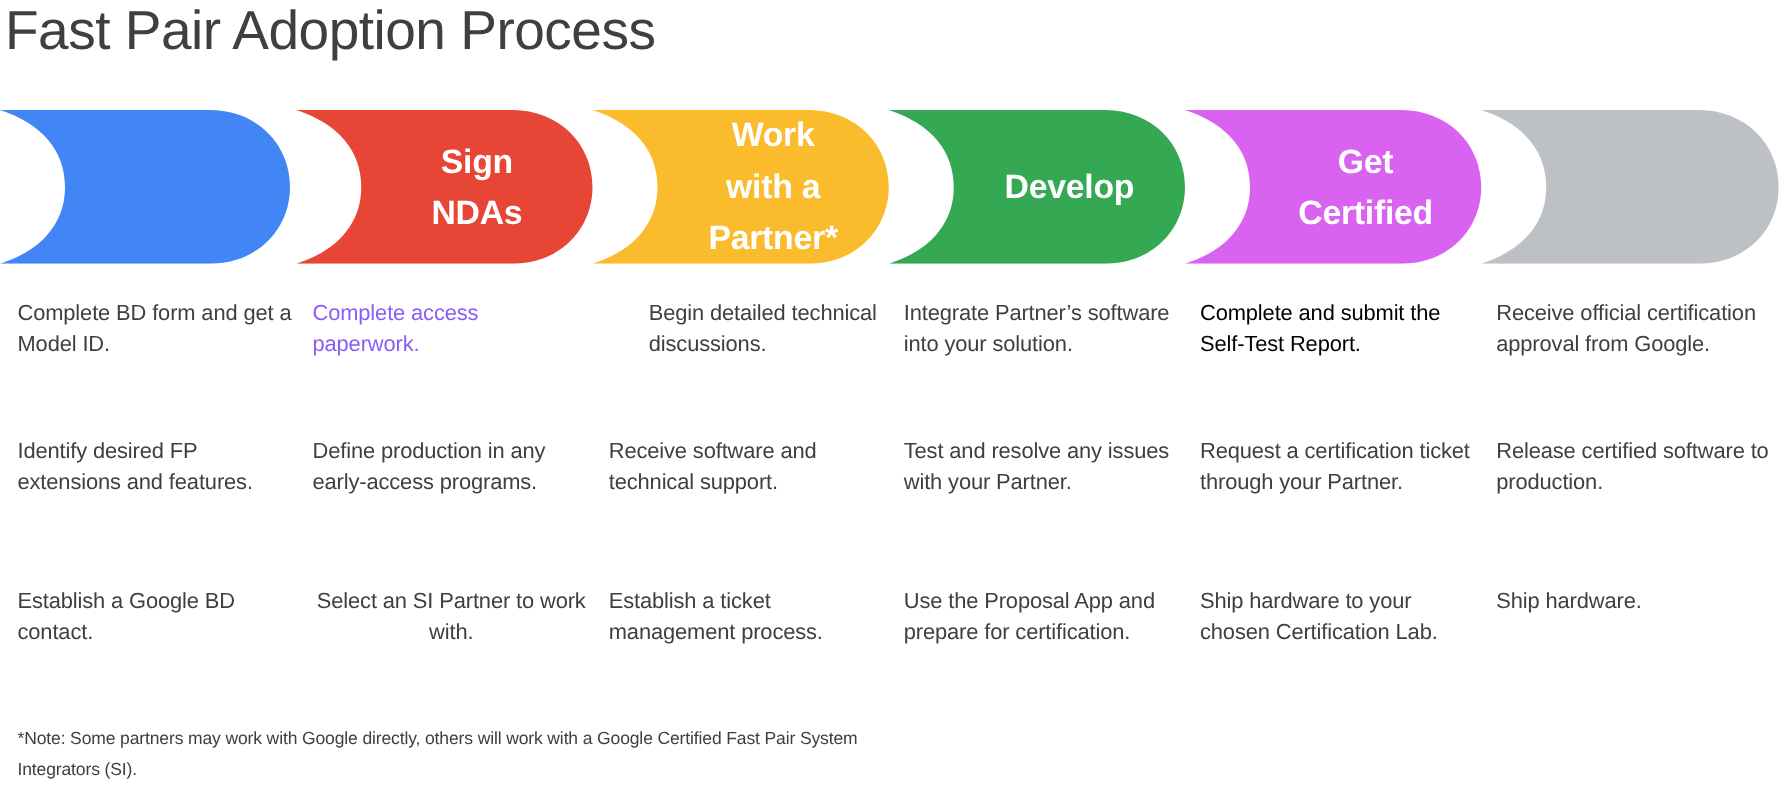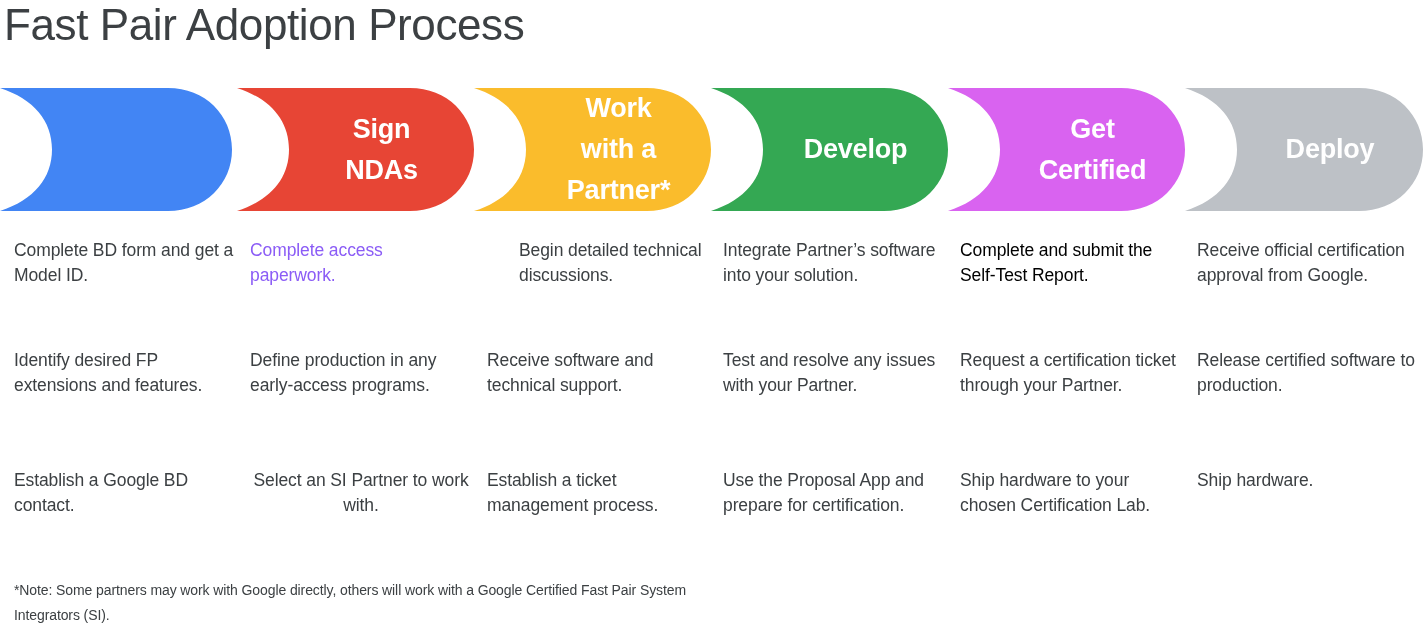--- a/index.html
+++ b/index.html
@@ -126,21 +126,20 @@
 
   <div class="banner-labels">
     <div class="banner-label" id="stage-label-1" style="left: 289px; width: 185px; color: rgb(255, 255, 255);">Sign
 NDAs</div>
     <div class="banner-label" id="stage-label-2" style="left: 526px; width: 185px; color: rgb(255, 255, 255);">Work
 with a
 Partner*</div>
     <div class="banner-label" id="stage-label-3" style="left: 763px; width: 185px; color: rgb(255, 255, 255);">Develop</div>
     <div class="banner-label" id="stage-label-4" style="left: 1000px; width: 185px; color: rgb(255, 255, 255);">Get
 Certified</div>
-    <div class="banner-label" id="stage-label-5" style="left: 1237px; width: 186px; color: rgb(255, 255, 255);">Deploy</div>
   </div>
 </div>
 
 <div class="columns">
 
   <div class="col" style="left:14px;">
     <div class="bullet r0" style="color: rgb(60, 64, 67);">Complete BD form and get a Model ID.</div>
     <div class="bullet r1" style="color: rgb(60, 64, 67);">Identify desired FP extensions and features.</div>
     <div class="bullet r2" style="color: rgb(60, 64, 67);">Establish a Google BD contact.</div>
   </div>

